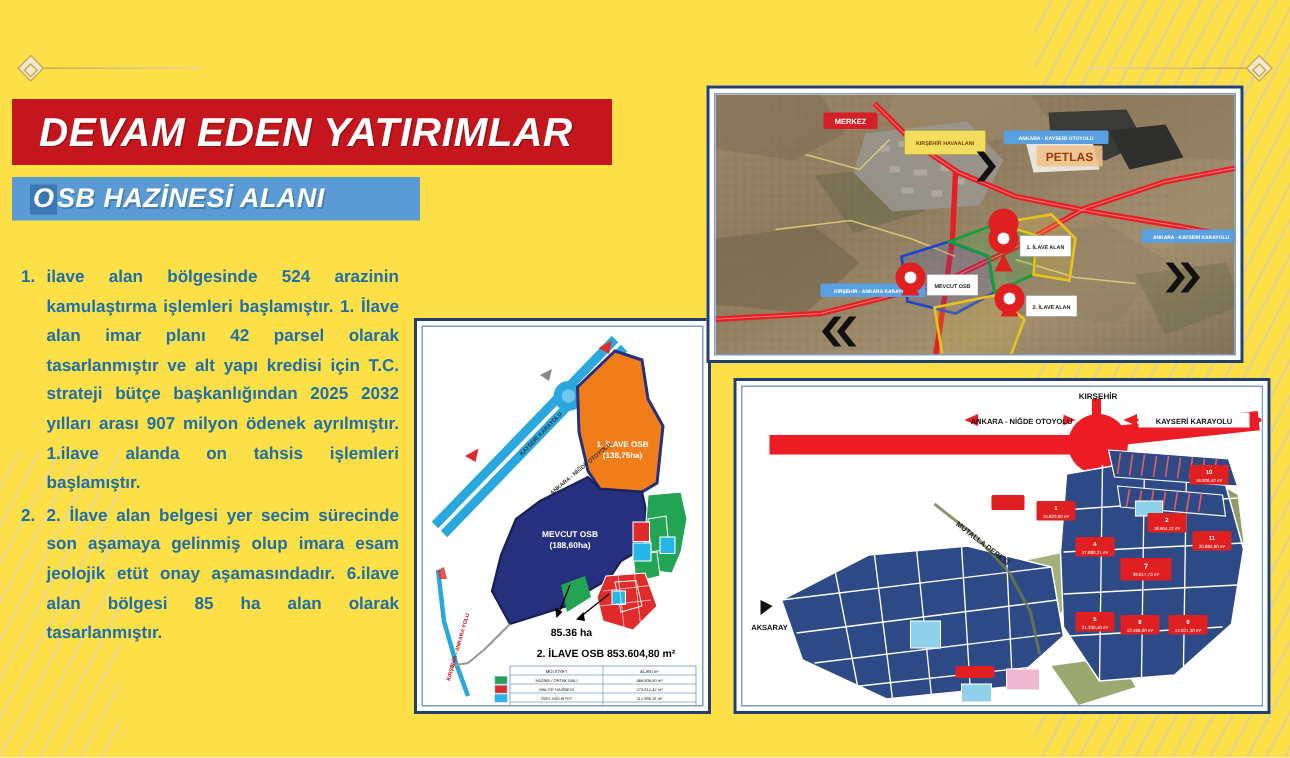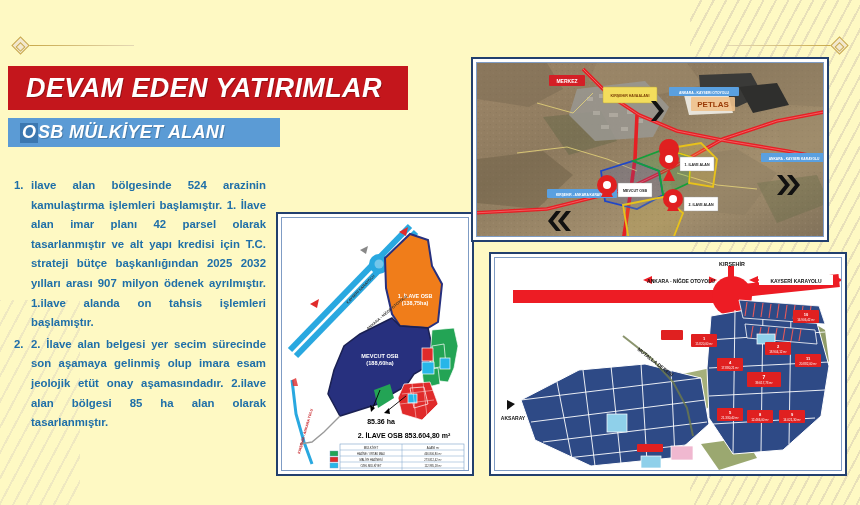--- a/index.html
+++ b/index.html
@@ -8,21 +8,21 @@
   html, body {
     width: 860px; height: 505px;
     overflow: hidden;
     background: #ffffff;
     font-family: "Liberation Sans", "DejaVu Sans", sans-serif;
   }
 
   .slide {
     position: relative;
     width: 860px; height: 505px;
-    background: #fef9c3;
+    background: #fde047;
     overflow: hidden;
   }
 
   
   .stripes {
     position: absolute;
     right: -30px; top: 0;
     width: 200px; height: 505px;
     background: repeating-linear-gradient(
       118deg,
@@ -196,32 +196,32 @@
     <div class="orn-diamond"></div>
     <div class="orn-line"></div>
   </div>
 
   <div class="title-red">
     <span>DEVAM EDEN YATIRIMLAR</span>
   </div>
 
   <div class="title-blue">
     <span class="o-badge">O</span>
-      <span class="rest">SB MÜLKİYET ALANI</span>
+      <span class="rest">SB HAZİNESİ ALANI</span>
   </div>
 
   <div class="body-text">
     <ol>
       <li>
         <span class="num">1.</span>
         <span>ilave alan bölgesinde 524 arazinin kamulaştırma işlemleri başlamıştır. 1. İlave alan imar planı 42 parsel olarak tasarlanmıştır ve alt yapı kredisi için T.C. strateji bütçe başkanlığından 2025 2032 yılları arası 907 milyon ödenek ayrılmıştır. 1.ilave alanda on tahsis işlemleri başlamıştır.</span>
       </li>
       <li>
         <span class="num">2.</span>
-        <span>2. İlave alan belgesi yer secim sürecinde son aşamaya gelinmiş olup imara esam jeolojik etüt onay aşamasındadır. 2.ilave alan bölgesi 85 ha alan olarak tasarlanmıştır.</span>
+        <span>2. İlave alan belgesi yer secim sürecinde son aşamaya gelinmiş olup imara esam jeolojik etüt onay aşamasındadır. 6.ilave alan bölgesi 85 ha alan olarak tasarlanmıştır.</span>
       </li>
     </ol>
   </div>
 
   <div class="panel panel-plan">
     <div class="panel-inner">
       <svg width="192" height="258" viewBox="0 0 192 258">
         <rect x="0" y="0" width="192" height="258" fill="#ffffff"></rect>
 
         <g>

